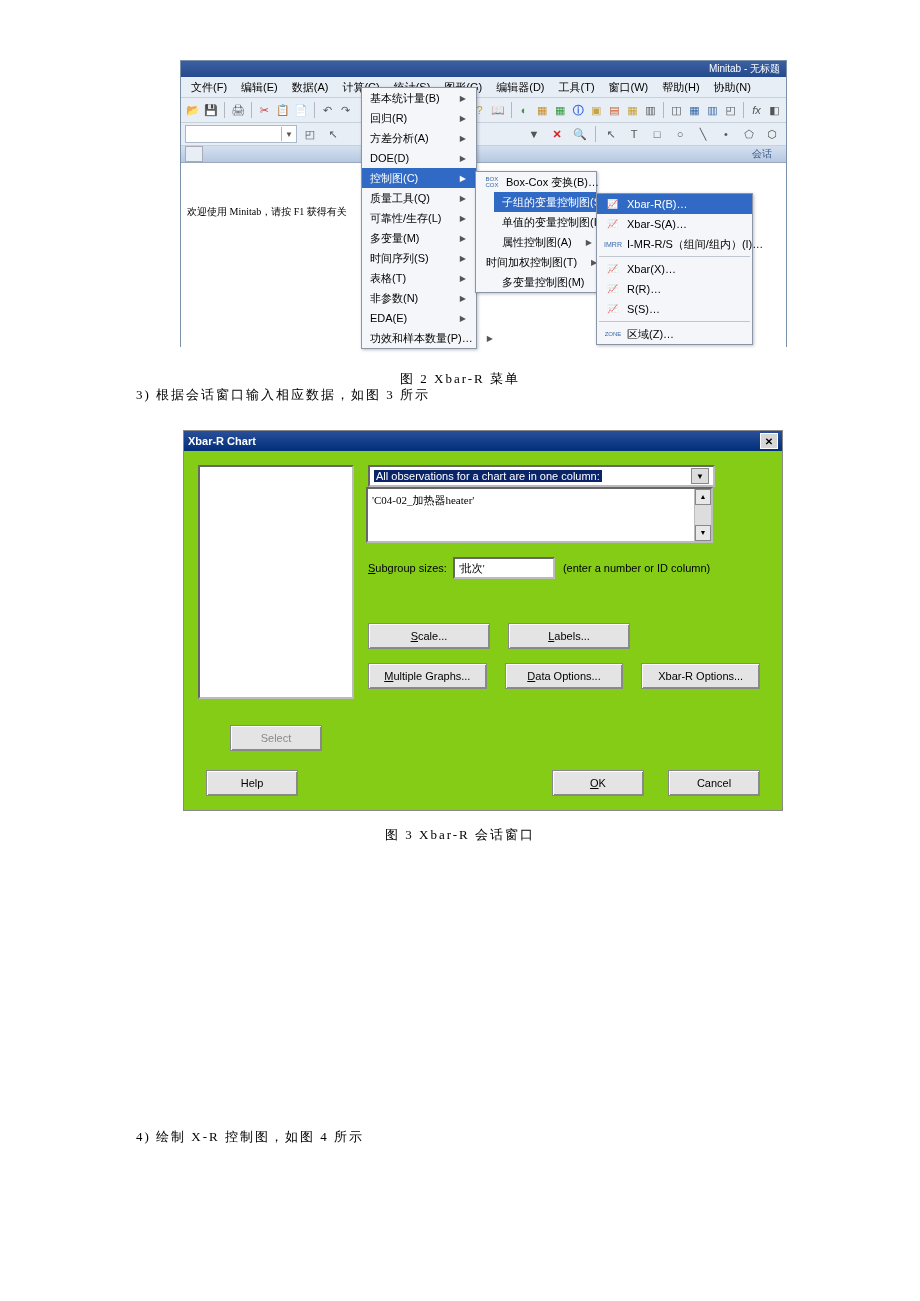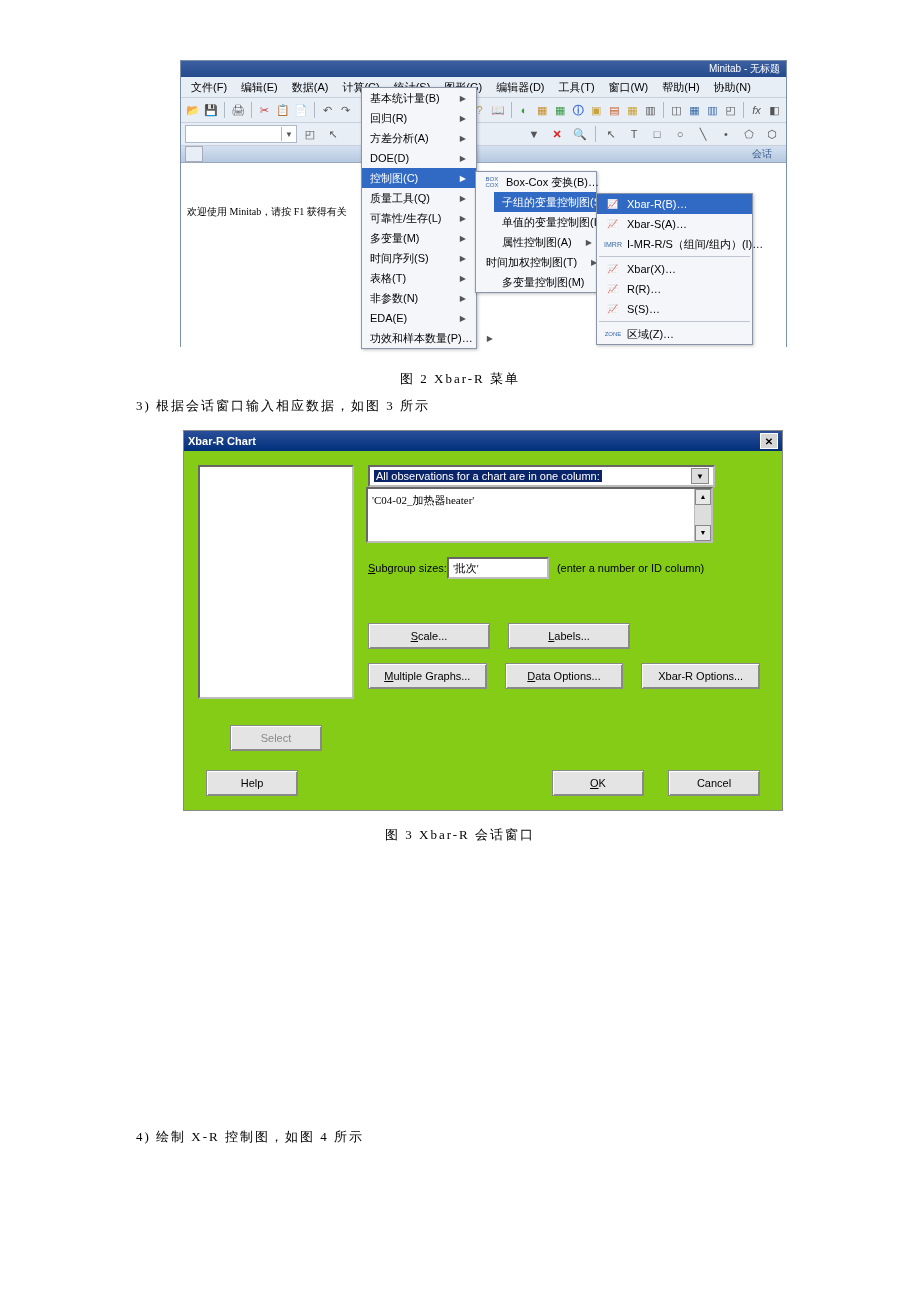--- a/index.html
+++ b/index.html
@@ -27,36 +27,36 @@
   .dd .li{display:flex;align-items:center;gap:6px}
   .ddicon{width:16px;height:14px;display:inline-flex;align-items:center;justify-content:center;font-size:9px;color:#3a6aa8}
   
   .dd.stat{left:180px;top:-76px;width:114px}
   .dd.ctrl{left:294px;top:8px;width:120px}
   .dd.xbar{left:415px;top:30px;width:155px}
   
   .caption{position:absolute;left:0;width:920px;text-align:center;font-family:"SimSun";letter-spacing:2px}
   .cap1{top:370px}
   .para{position:absolute;left:136px;font-family:"SimSun";letter-spacing:2px}
-  .p1{top:397px}
+  .p1{top:386px}
   
   .dlg{position:absolute;left:183px;top:430px;width:598px;height:379px;background:#84cc16;border:1px solid #888;font-family:Tahoma,Arial,sans-serif;font-size:11px}
   .dlg-title{height:20px;background:linear-gradient(#2a4f9a,#012f7a);color:#fff;font-weight:bold;display:flex;align-items:center;justify-content:space-between;padding:0 4px}
   .dlg-close{width:16px;height:14px;border:1px solid #fff;background:#d6d6d6;color:#000;display:flex;align-items:center;justify-content:center;font-weight:bold;font-size:10px}
   .dlg-body{padding:14px 22px 14px 14px}
   .listbox{width:152px;height:230px;border:2px inset #bbb;background:#fff;float:left;margin-right:14px}
   .rhs{margin-left:168px}
   .sel{width:335px;height:18px;border:2px inset #bbb;background:#fff;display:flex;align-items:center;padding:0 4px;justify-content:space-between}
   .sel span.txt{background:#0a246a;color:#fff;padding:0 2px}
   .sel .drop{width:16px;height:14px;border:1px solid #888;background:#ddd;display:flex;align-items:center;justify-content:center;font-size:8px}
   .txtarea{width:335px;height:44px;border:2px inset #bbb;background:#fff;padding:4px 4px;position:relative;font-family:"SimSun";font-size:11px}
   .txtarea .scroll{position:absolute;right:0;top:0;width:16px;height:100%;background:#ddd;border-left:1px solid #bbb;display:flex;flex-direction:column;justify-content:space-between}
   .txtarea .scroll span{width:14px;height:14px;border:1px solid #888;background:#e8e8e8;display:flex;align-items:center;justify-content:center;font-size:7px;margin:0 auto}
   .field-row{margin-top:14px;display:flex;align-items:center}
-  .field-row label{}
+  .field-row label{margin-right:6px}
   .txtin{width:90px;height:18px;border:2px inset #bbb;background:#fff;font-family:"SimSun";font-size:11px;padding:0 4px}
   .hint{margin-left:8px}
   .btnrow{margin-top:44px;display:flex;gap:18px}
   .btnrow2{margin-top:14px;display:flex;gap:18px}
   .winbtn{width:120px;height:24px;border:1px solid #888;background:#e4e4e4;box-shadow:inset 1px 1px 0 #fff,inset -1px -1px 0 #8a8a8a;display:flex;align-items:center;justify-content:center;cursor:default}
   .winbtn.small{width:90px}
   .winbtn.disabled{color:#8a8a8a}
   .dlg-bottom{position:absolute;left:0;bottom:14px;width:100%;display:flex;justify-content:space-between;padding:0 22px;box-sizing:border-box}
   .cap2{top:826px}
   .p2{top:1128px}

